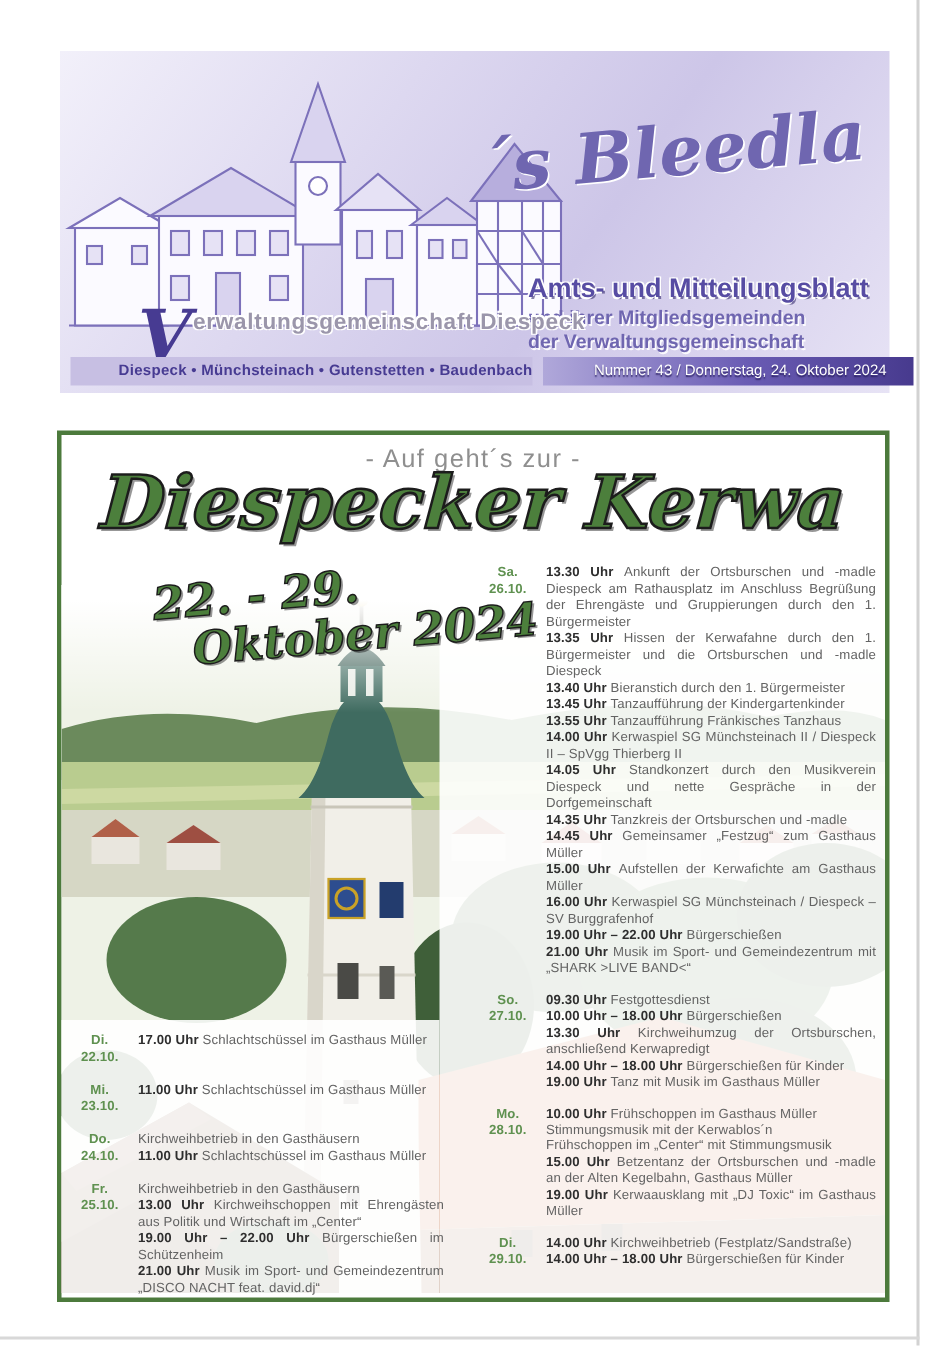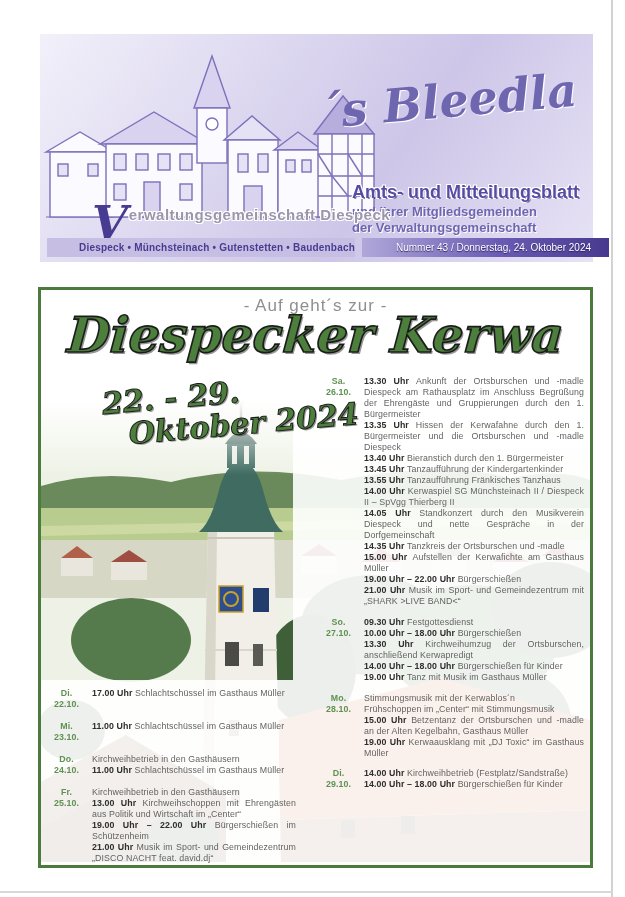--- a/index.html
+++ b/index.html
@@ -253,21 +253,23 @@
         </div>
         <div class="evs">
           <p class="ev"><b>13.30 Uhr </b><span>Ankunft der Ortsburschen und -madle Diespeck am Rathausplatz im Anschluss Begrüßung der Ehrengäste und Gruppierungen durch den 1. Bürgermeister</span></p>
           <p class="ev"><b>13.35 Uhr </b><span>Hissen der Kerwafahne durch den 1. Bürgermeister und die Ortsburschen und -madle Diespeck</span></p>
           <p class="ev"><b>13.40 Uhr </b><span>Bieranstich durch den 1. Bürgermeister</span></p>
           <p class="ev"><b>13.45 Uhr </b><span>Tanzaufführung der Kindergartenkinder</span></p>
           <p class="ev"><b>13.55 Uhr </b><span>Tanzaufführung Fränkisches Tanzhaus</span></p>
           <p class="ev"><b>14.00 Uhr </b><span>Kerwaspiel SG Münchsteinach II / Diespeck II – SpVgg Thierberg II</span></p>
           <p class="ev"><b>14.05 Uhr </b><span>Standkonzert durch den Musikverein Diespeck und nette Gespräche in der Dorfgemeinschaft</span></p>
           <p class="ev"><b>14.35 Uhr </b><span>Tanzkreis der Ortsburschen und -madle</span></p>
+          <p class="ev"><b>14.45 Uhr </b><span>Gemeinsamer „Festzug“ zum Gasthaus Müller</span></p>
           <p class="ev"><b>15.00 Uhr </b><span>Aufstellen der Kerwafichte am Gasthaus Müller</span></p>
+          <p class="ev"><b>16.00 Uhr </b><span>Kerwaspiel SG Münchsteinach / Diespeck – SV Burggrafenhof</span></p>
           <p class="ev"><b>19.00 Uhr – 22.00 Uhr </b><span>Bürgerschießen</span></p>
           <p class="ev"><b>21.00 Uhr </b><span>Musik im Sport- und Gemeindezentrum mit „SHARK &gt;LIVE BAND&lt;“</span></p>
         </div>
       </div>
       <div class="entry">
         <div class="daylab">
           <div>So.</div>
           <div>27.10.</div>
         </div>
         <div class="evs">
@@ -277,20 +279,21 @@
           <p class="ev"><b>14.00 Uhr – 18.00 Uhr </b><span>Bürgerschießen für Kinder</span></p>
           <p class="ev"><b>19.00 Uhr </b><span>Tanz mit Musik im Gasthaus Müller</span></p>
         </div>
       </div>
       <div class="entry">
         <div class="daylab">
           <div>Mo.</div>
           <div>28.10.</div>
         </div>
         <div class="evs">
+          <p class="ev"><b>10.00 Uhr </b><span>Frühschoppen im Gasthaus Müller</span></p>
           <p class="ev"><span>Stimmungsmusik mit der Kerwablos´n</span></p>
           <p class="ev"><span>Frühschoppen im „Center“ mit Stimmungsmusik</span></p>
           <p class="ev"><b>15.00 Uhr </b><span>Betzentanz der Ortsburschen und -madle an der Alten Kegelbahn, Gasthaus Müller</span></p>
           <p class="ev"><b>19.00 Uhr </b><span>Kerwaausklang mit „DJ Toxic“ im Gasthaus Müller</span></p>
         </div>
       </div>
       <div class="entry">
         <div class="daylab">
           <div>Di.</div>
           <div>29.10.</div>

